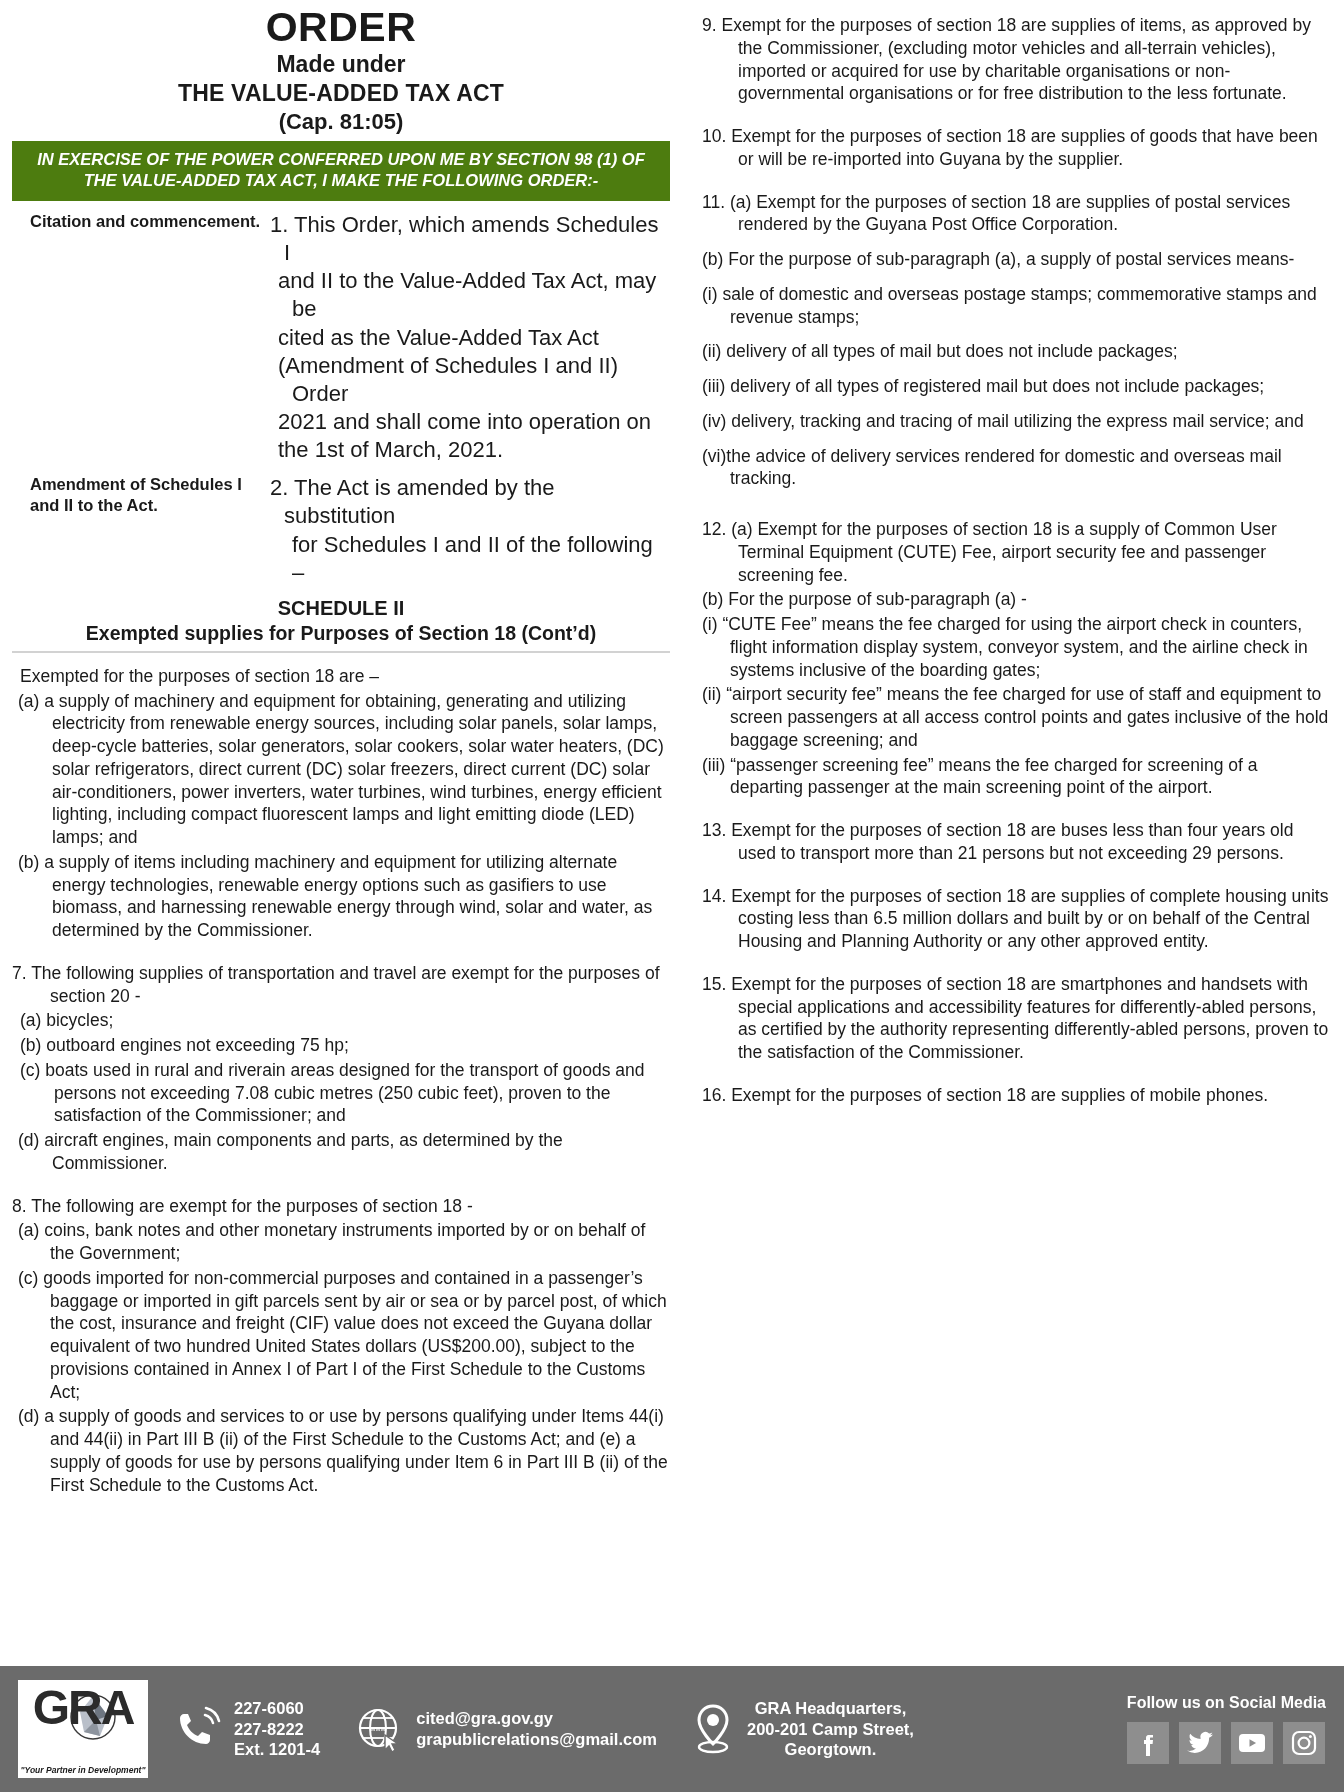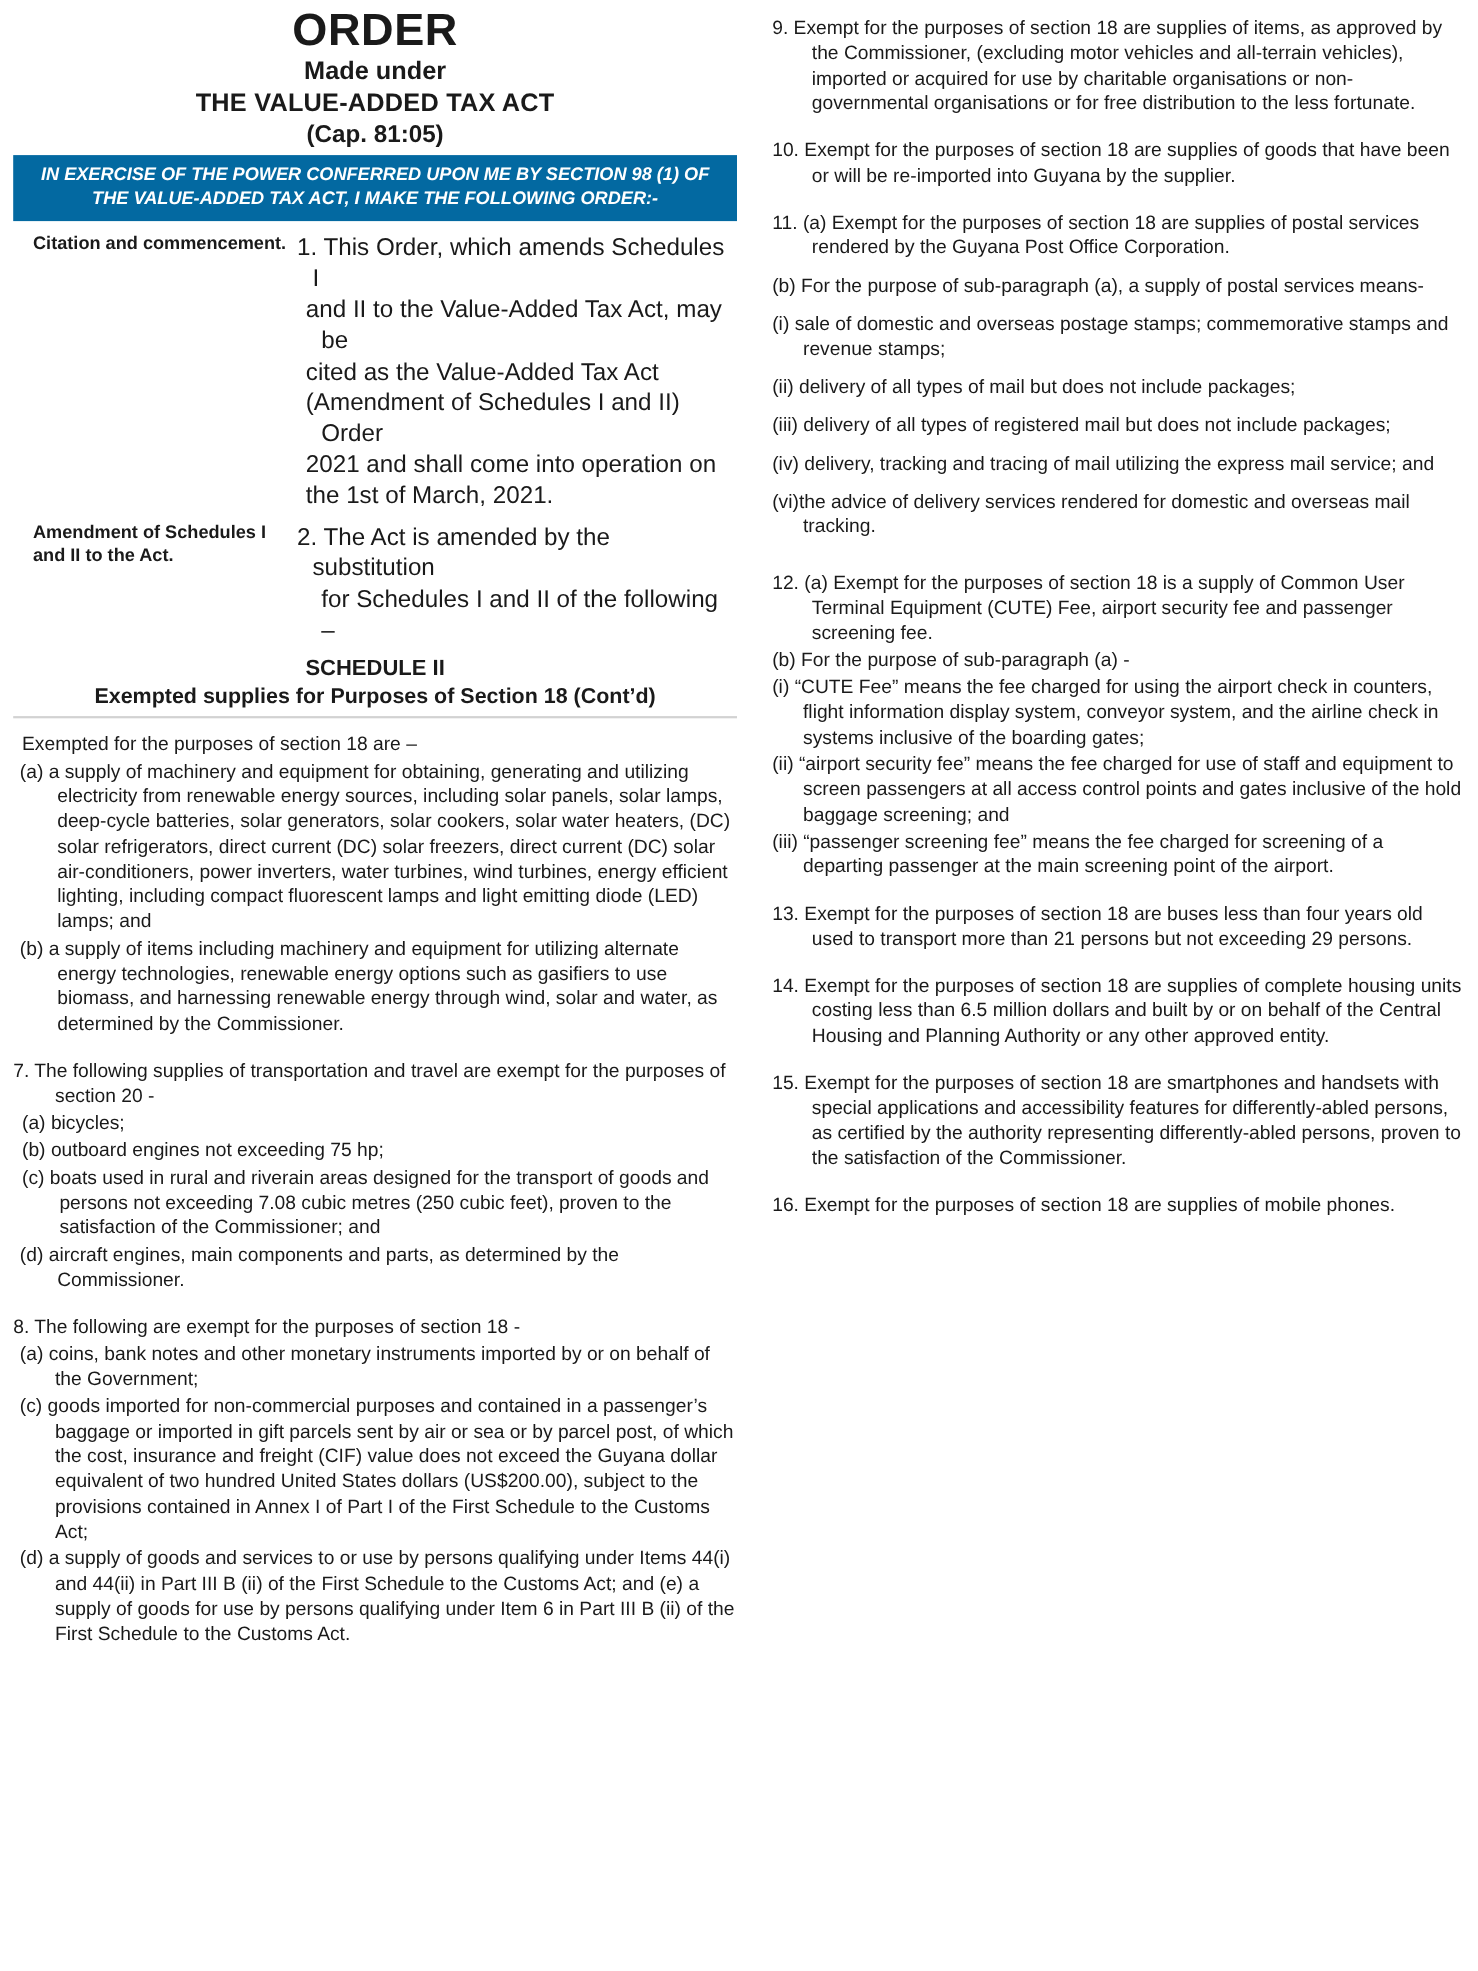--- a/index.html
+++ b/index.html
@@ -5,36 +5,36 @@
   * { box-sizing: border-box; }
   html, body { margin:0; padding:0; }
   body {
     width: 1344px; height: 1792px;
     background: #ffffff;
     font-family: "Liberation Sans", sans-serif;
     color: #1a1a1a;
     position: relative;
     overflow: hidden;
   }
-  .page { width:1344px; height:1792px; position:relative; display:flex; }
+  .page { width:1344px; height:1792px; position:relative; display:flex; flex-direction:column; }
   .body-area { display:flex; flex-direction:row; padding: 0 12px; flex: 1 1 auto; }
   .col-left  { width: 672px; padding-right: 14px; }
   .col-right { width: 648px; padding-left: 18px; }
 
   
   .title-main {
     text-align:center; font-weight:bold; font-size:41px; letter-spacing:0.5px;
     line-height:1.05; margin: 6px 0 2px 0;
   }
   .title-sub1 { text-align:center; font-weight:bold; font-size:23px; margin:2px 0 1px; }
   .title-sub2 { text-align:center; font-weight:bold; font-size:23px; letter-spacing:0.2px; margin:2px 0 1px; }
   .title-sub3 { text-align:center; font-weight:bold; font-size:22px; margin:2px 0 6px; }
 
   .banner {
-    background:#0369a1; color:#ffffff; font-style:italic; font-weight:bold;
+    background:#4d7c0f; color:#ffffff; font-style:italic; font-weight:bold;
     font-size:16.5px; line-height:1.3; text-align:center;
     padding: 8px 6px 9px 6px; margin: 2px 0 10px 0;
   }
 
   
   .cite-row { display:flex; margin-bottom: 10px; }
   .cite-label { width:258px; font-weight:bold; font-size:16.5px; line-height:1.28; padding-left:18px; }
   .cite-body  { flex:1; font-size:22px; line-height:1.28; }
   .cite-body .hang { padding-left: 14px; text-indent: -14px; }
   .cite-body .hang2 { padding-left: 22px; text-indent: -14px; }

